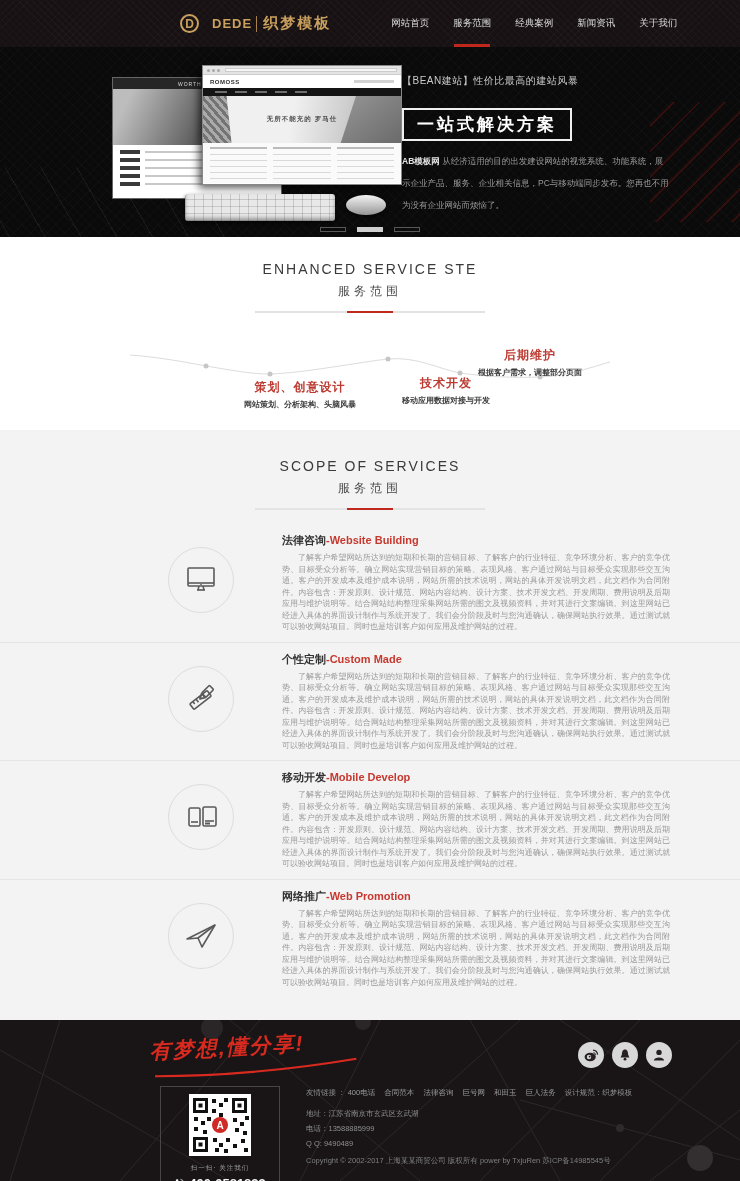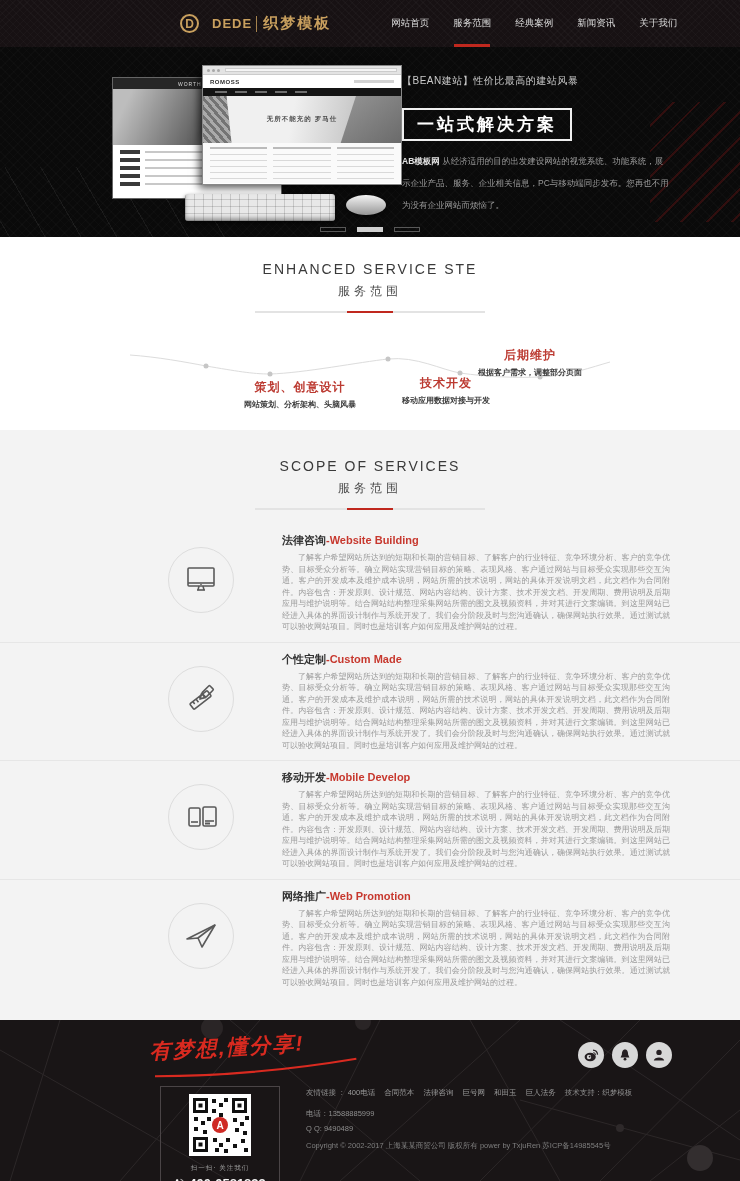--- a/index.html
+++ b/index.html
@@ -468,20 +468,21 @@
 
     <div class="f-info">
       <div class="links-line">
         <span>友情链接 ：</span>
         <span class="f-link">400电话</span>
         <span class="f-link">合同范本</span>
         <span class="f-link">法律咨询</span>
         <span class="f-link">巨号网</span>
         <span class="f-link">和田玉</span>
         <span class="f-link">巨人法务</span>
-        <span>技术支持：织梦模板</span>
-      </div>
+        <span>设计规范：织梦模板</span>
+      </div>
+      <div class="info-line">地址：江苏省南京市玄武区玄武湖</div>
       <div class="info-line">电话：13588885999</div>
       <div class="info-line">Q Q: 9490489</div>
       <div class="copyright">Copyright © 2002-2017 上海某某商贸公司 版权所有 power by TxjuRen  苏ICP备14985545号</div>
     </div>
   </div>
 </div>
 
 </body></html>

